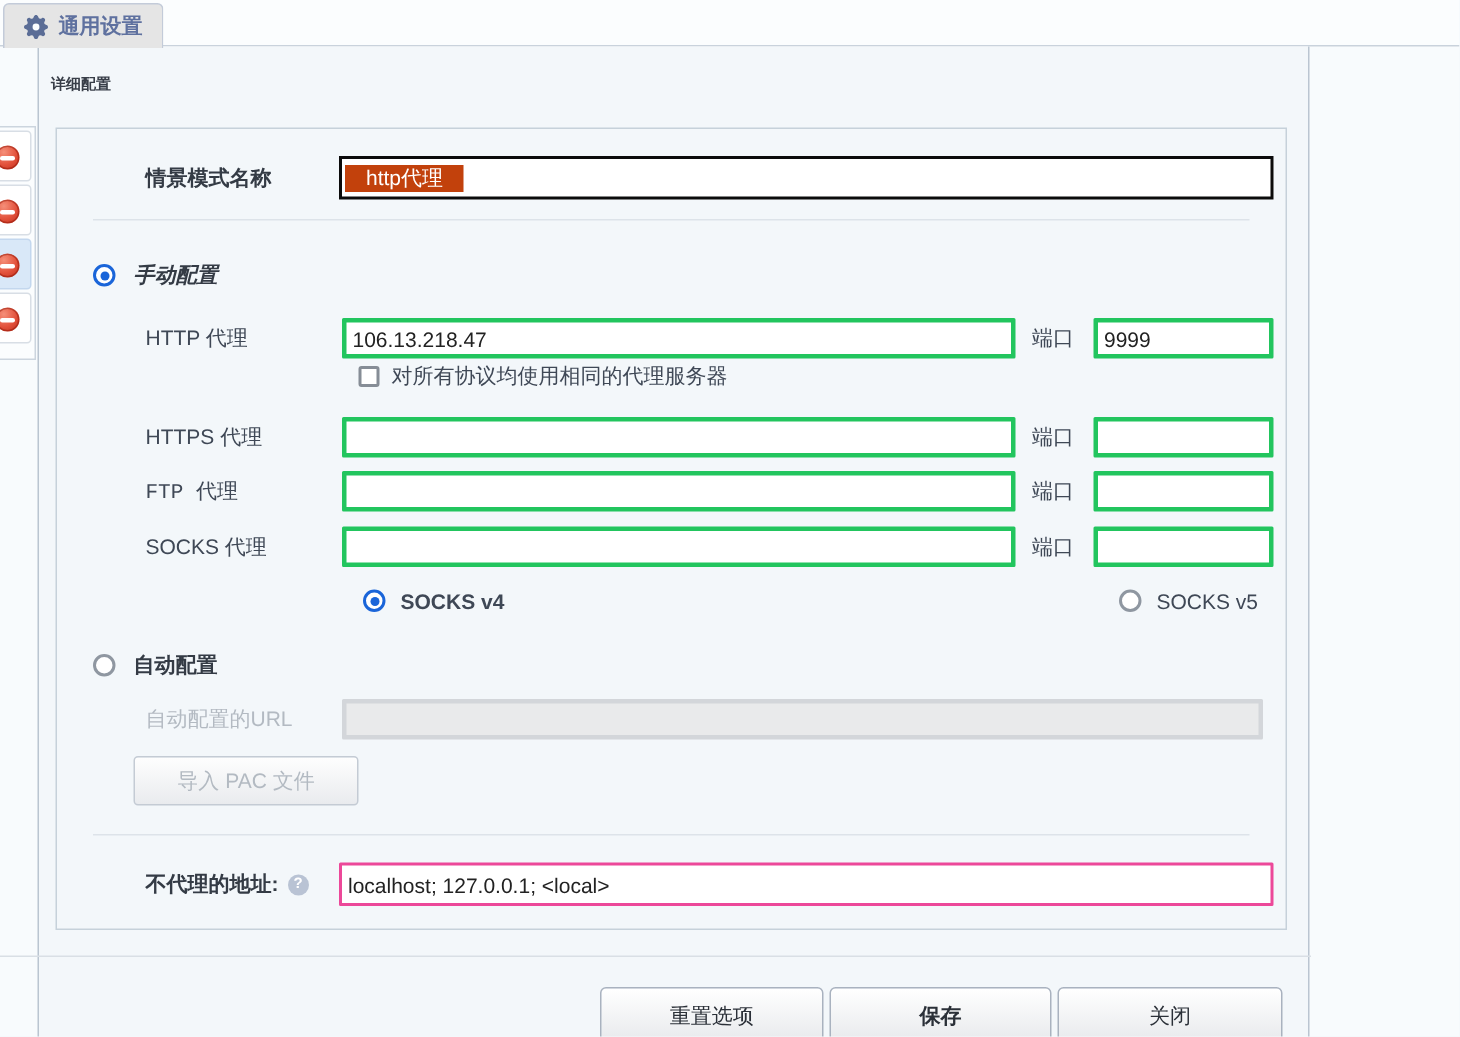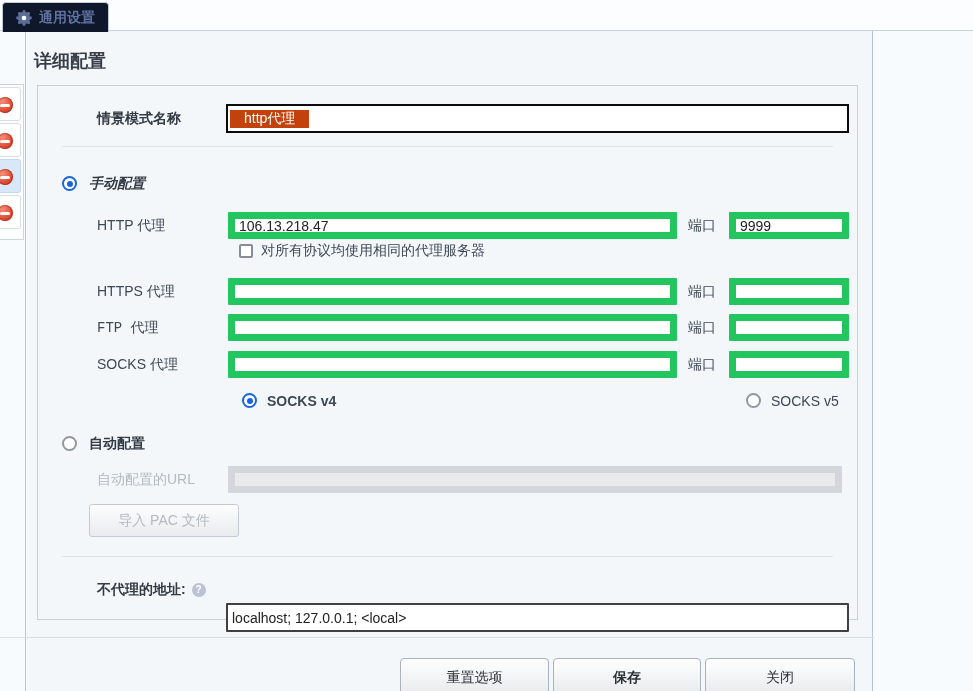--- a/index.html
+++ b/index.html
@@ -20,21 +20,21 @@
   }
   .tab {
     position:absolute; top:2px; height:29px;
     display:flex; align-items:center; gap:7px;
     padding:0 13px;
     border:1px solid #c3cbd9; border-bottom:none;
     border-radius:4px 4px 0 0;
     font-size:14px; font-weight:700; color:#5f719f;
     cursor:default;
   }
-  .tab.active { left:2px; background:#0f172a; height:30px; z-index:2; }
+  .tab.active { left:2px; background:#e5e5e5; height:30px; z-index:2; }
   .tab.inactive { left:108px; background:linear-gradient(#f4f7fc,#e2e9f3); }
   .tab .icon-16 { width:16px; height:16px; display:inline-block; }
   
   .profile-strip {
     position:absolute; left:-36px; top:84px; width:60px; height:156px;
     border:1px solid #ccd5de; background:#fbfdfe; z-index:3;
   }
   .profile-item {
     position:relative; margin:2px; height:34px;
     background:#ffffff; border:1px solid #d8dee5; border-radius:3px;
@@ -51,46 +51,46 @@
     background:#fff; border-radius:2px;
   }
   
   .panel {
     position:absolute; left:25px; top:31px; width:848px; height:680px;
     background:#f3f7fa;
     border-left:1px solid #bac5d1; border-right:1px solid #bac5d1;
   }
   .panel-heading {
     position:absolute; left:8px; top:18px;
-    font-size:18px; font-weight:700; color:#383e48;
+    font-size:10px; font-weight:700; color:#383e48;
   }
   .fieldset {
     position:absolute; left:11px; top:54px; width:821px; height:535px;
     border:1px solid #c6d1da;
   }
   .abs { position:absolute; }
   .vcenter { display:flex; align-items:center; }
   .lbl { color:#3f4856; font-size:14px; }
   .lbl.bold { font-weight:700; color:#343b45; }
   .lbl.disabled { color:#b3bac2; }
   .hr { border-top:1px solid #dde3e9; }
   
   .txt {
-    background:#fff; border:7px solid #22c55e; border-radius:1px;
+    background:#fff; border:3px solid #22c55e; border-radius:1px;
     font-family:"Liberation Sans", sans-serif; font-size:14px; color:#222;
     padding:0 4px; outline:none;
   }
   .txt.disabled { background:#e9eaeb; border-color:#d3d6da; }
   .name-input {
     background:#fff; border:2px solid #0b0b0b;
     display:flex; align-items:center; padding:0 2px;
     font-size:14px; overflow:hidden; white-space:nowrap;
   }
   .name-input .selection { background:#c2410c; color:#fff; padding:0 14px; }
-  .dark-input { border:2px solid #404040;margin-top:28px; }
+  .dark-input { border:2px solid #ec4899; }
   
   .radio {
     display:inline-block; width:15px; height:15px; border-radius:50%;
     border:2px solid #8f97a1; background:#fff; position:relative; flex:none;
   }
   .radio.on { border-color:#1a65d9; }
   .radio.on::after {
     content:""; position:absolute; left:2.5px; top:2.5px; width:6px; height:6px;
     border-radius:50%; background:#1a65d9;
   }

